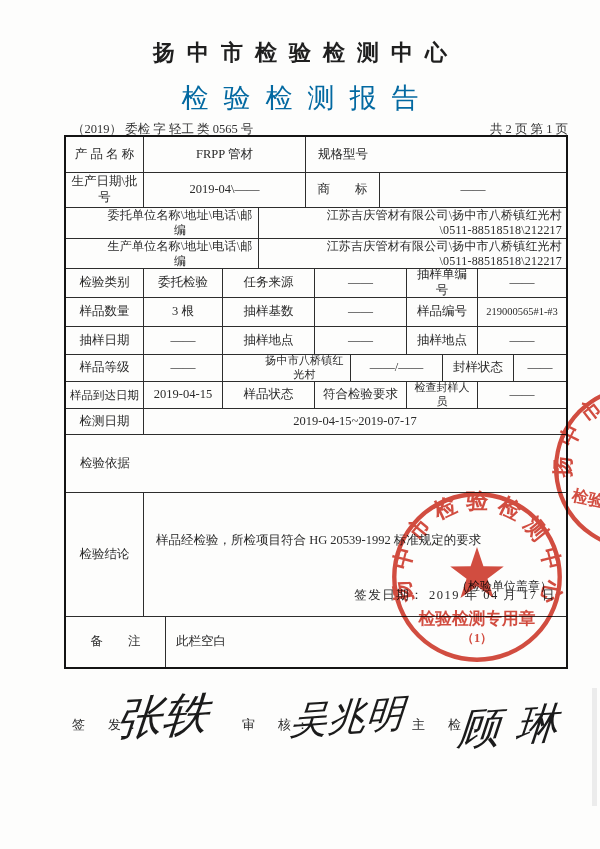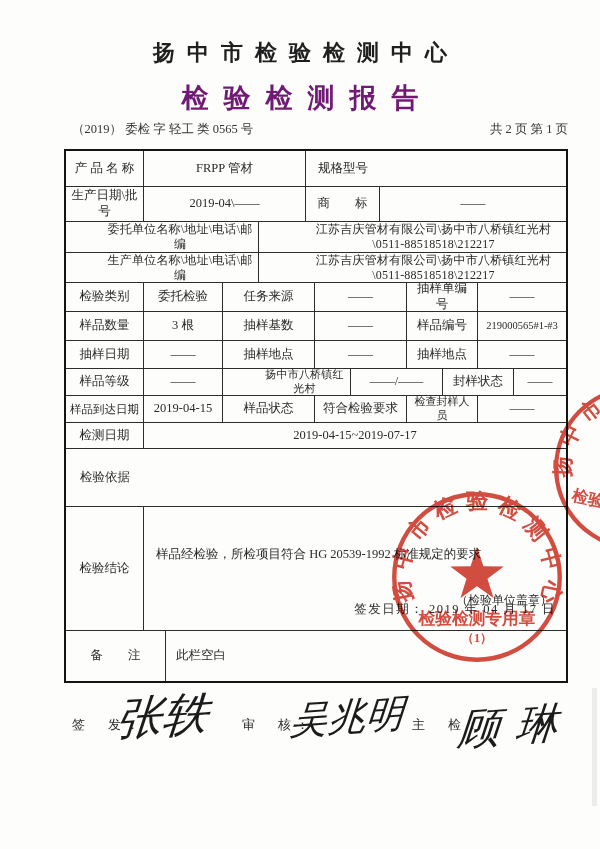--- a/index.html
+++ b/index.html
@@ -10,45 +10,45 @@
     color:#262626;
   }
   
   .org-title {
     position:absolute; top:38px; left:0; width:100%;
     text-align:center; font-size:22px; font-weight:700;
     letter-spacing:12px; text-indent:12px; color:#1f1f1f;
   }
   .report-title {
     position:absolute; top:80px; left:0; width:100%;
-    text-align:center; font-size:27px; font-weight:700;
-    letter-spacing:15px; text-indent:15px; color:#701a75;
+    text-align:center; font-size:27px; font-weight:400;
+    letter-spacing:15px; text-indent:15px; color:#0369a1;
   }
   .meta-line {
     position:absolute; top:121px; left:72px; right:32px;
     display:flex; justify-content:space-between;
     font-size:12.5px; color:#333;
   }
   
   .tbl {
-    position:absolute; left:64px; top:149px; width:504px;
+    position:absolute; left:64px; top:135px; width:504px;
     border:2.5px solid #141414; box-sizing:border-box;
     background:transparent;
   }
   .tr { display:flex; border-bottom:1px solid #2d2d2d; box-sizing:border-box; }
   .tr:last-child { border-bottom:none; }
   .tc {
     border-right:1px solid #2d2d2d; box-sizing:border-box;
     display:flex; align-items:center; justify-content:center;
     text-align:center; font-size:12.5px; padding:2px 4px;
     line-height:1.25; color:#2a2a2a; overflow:hidden;
   }
   .tc:last-child { border-right:none; }
   .tc.grow { flex:1; }
-  .tc.left { justify-content:flex-start; text-align:center; padding-left:10px; }
+  .tc.left { justify-content:flex-start; text-align:right; padding-left:10px; }
   .tc.small { font-size:12px; letter-spacing:0.2px;margin-left:36px; }
   .conclusion-cell { position:relative; padding:0; display:block; }
   .conclusion-text { position:absolute; top:40px; left:12px; right:10px; text-align:left; font-size:12.5px; }
   .seal-note { position:absolute; top:86px; right:14px; font-size:12px; color:#2a2a2a; }
   .issue-date { position:absolute; bottom:12px; right:10px; font-size:12.5px; letter-spacing:1.5px; }
   
   .sig-row { position:absolute; left:64px; top:692px; width:520px; height:90px; }
   .sig-label { position:absolute; font-size:13px; letter-spacing:5px; color:#2a2a2a; }
   .sig-name {
     position:absolute; font-style:italic; color:#1b1b1b;

